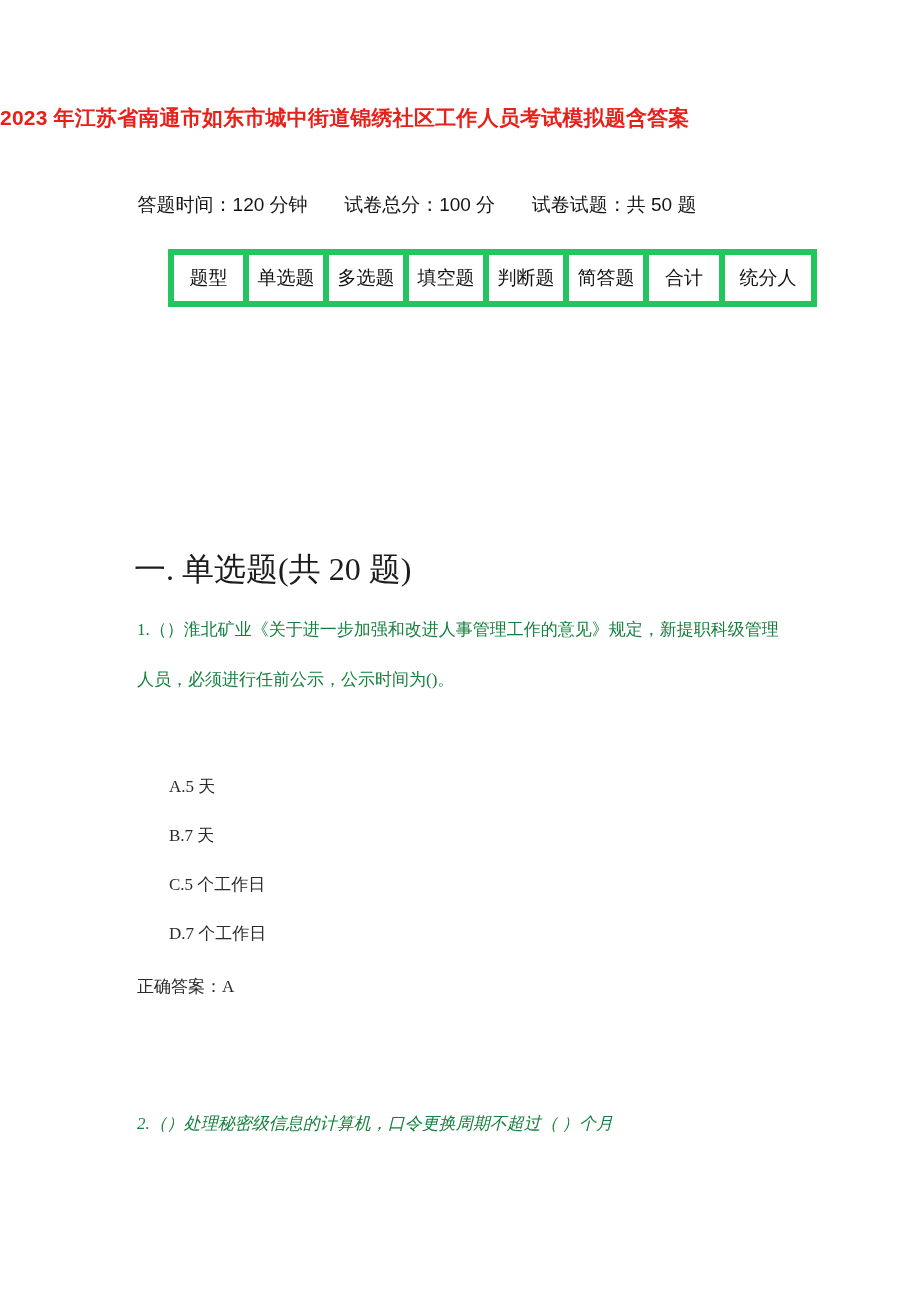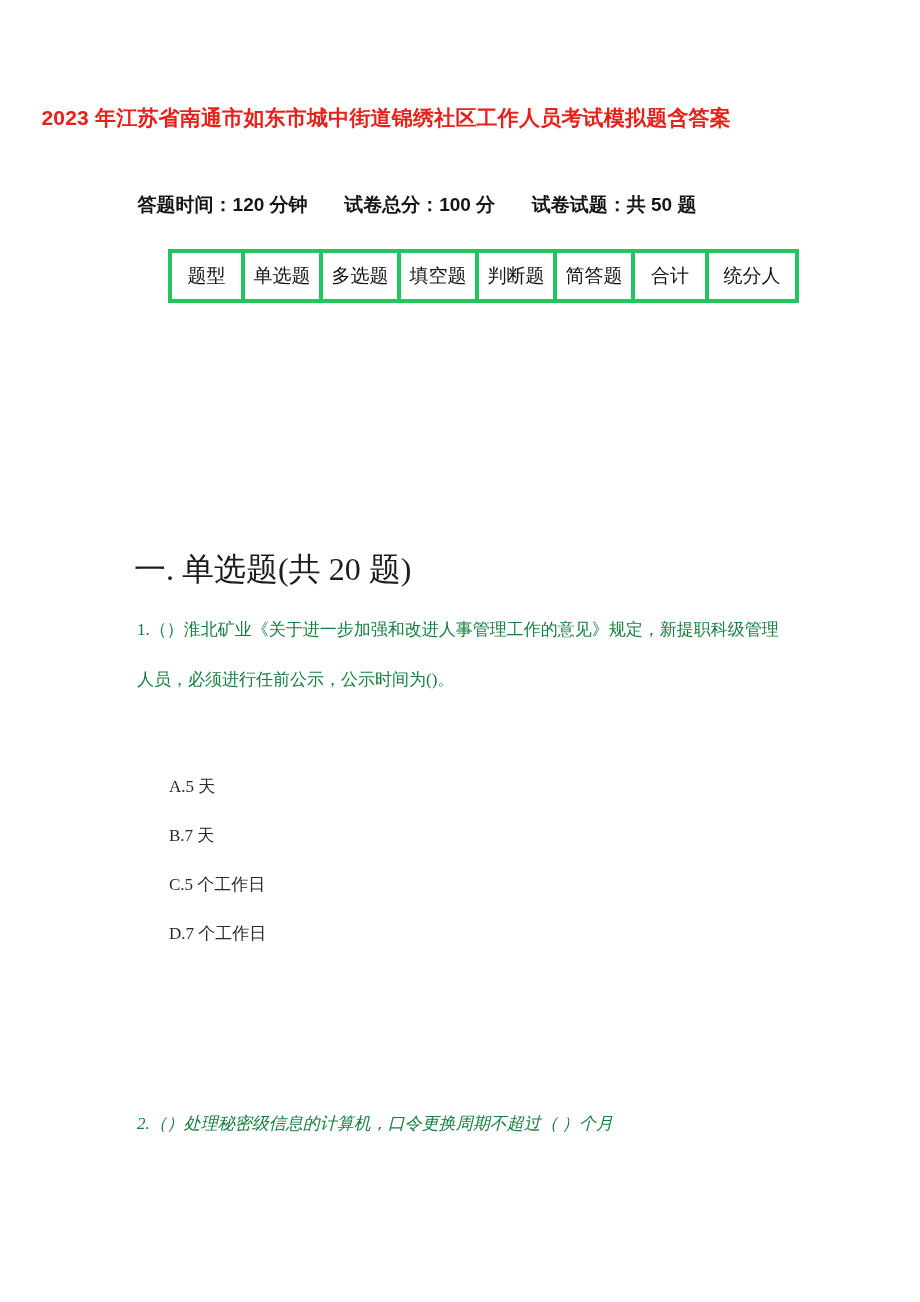--- a/index.html
+++ b/index.html
@@ -21,57 +21,57 @@
     inset: 0;
     background: #ffffff;
   }
 
   
   .doc-title {
     position: absolute;
     top: 104px;
     left: 0;
     width: 731px;
-    text-align: right;
+    text-align: left;
     color: #e8201a;
     font-family: "Liberation Sans", "DejaVu Sans", sans-serif;
     font-weight: bold;
     font-size: 21px;
     letter-spacing: 0.2px;
     white-space: nowrap;
   }
 
   
   .exam-info {
     position: absolute;
     top: 192px;
     left: 0;
     width: 834px;
     text-align: center;
     font-family: "Liberation Sans", "DejaVu Sans", sans-serif;
-    font-weight: bold;
+    font-weight: normal;
     font-size: 19px;
     color: #151515;
     white-space: nowrap;
   }
   .exam-info .seg { display: inline-block; }
   .exam-info .gap { display: inline-block; width: 26px; }
 
   
   .score-table {
     position: absolute;
     top: 249px;
     left: 168px;
     width: 589px;
     border-collapse: collapse;
     table-layout: fixed;
     font-family: "Liberation Serif", "DejaVu Serif", serif;
   }
   .score-table td {
-    border: 4px solid #22c55e;
+    border: 6px solid #22c55e;
     height: 46px;
     text-align: center;
     vertical-align: middle;
     font-size: 19px;
     color: #111111;
     padding: 0;
   }
   .score-table td.c0 { width: 69px; }
   .score-table td.c1,
   .score-table td.c2,
@@ -158,19 +158,22 @@
 
   <div class="question" id="question-1">
     <div class="q-line">1.（）淮北矿业《关于进一步加强和改进人事管理工作的意见》规定，新提职科级管理</div>
     <div class="q-line">人员，必须进行任前公示，公示时间为()。</div>
     <div class="options-wrap">
       <div class="option">A.5 天</div>
       <div class="option">B.7 天</div>
       <div class="option">C.5 个工作日</div>
       <div class="option">D.7 个工作日</div>
     </div>
+    <div class="answer-wrap">
+      <div class="answer">正确答案：A</div>
+    </div>
   </div>
 
   <div class="question" id="question-2">
     <div class="q-line">2.（）处理秘密级信息的计算机，口令更换周期不超过（ ）个月</div>
   </div>
 
 </div>
 
 </body></html>

